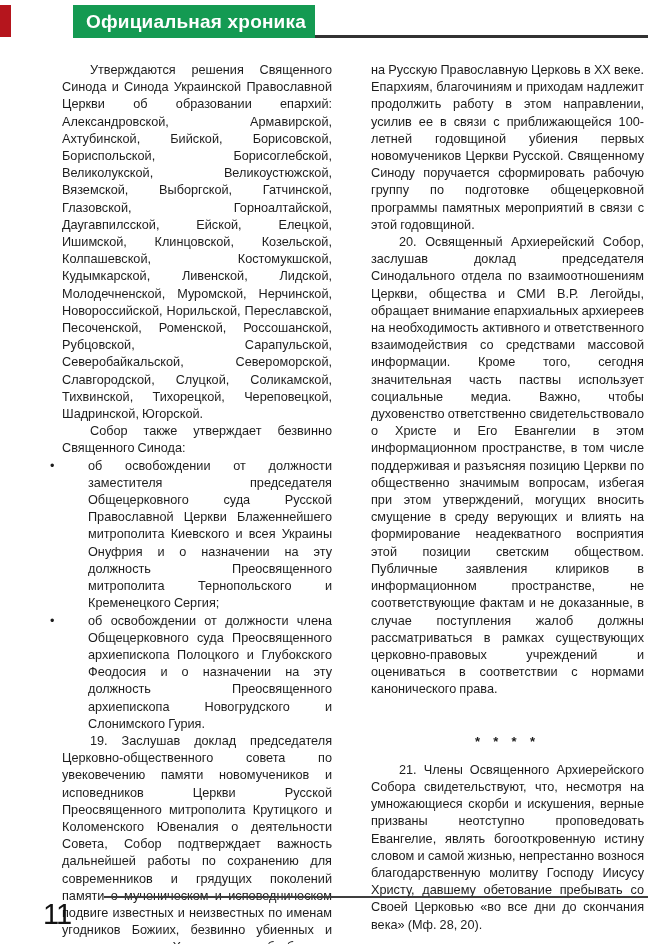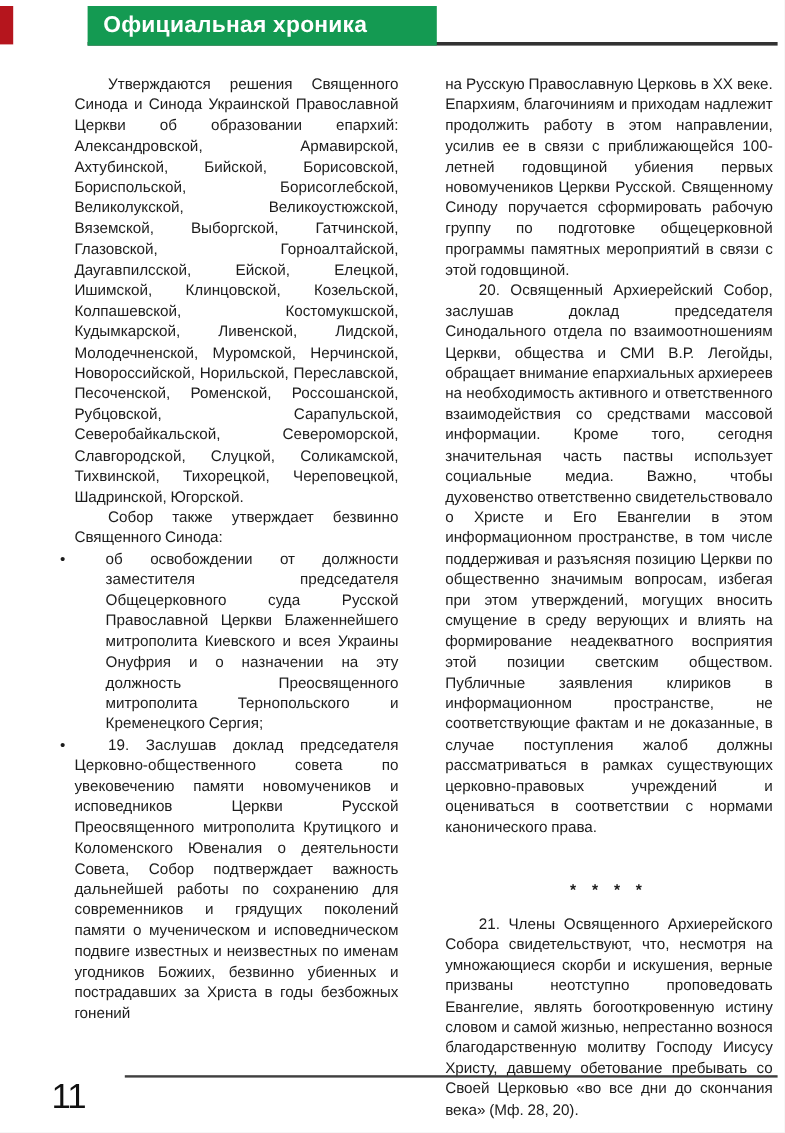--- a/index.html
+++ b/index.html
@@ -9,21 +9,21 @@
     background:#ffffff;
     font-family:"Liberation Sans","DejaVu Sans",sans-serif;
     color:#1c1c1c;
     overflow:hidden;
     margin:0 auto;
   }
   
   .red-tab{position:absolute;left:0;top:5px;width:11px;height:32px;}
   .header-rule{position:absolute;left:73px;top:35px;width:575px;height:3px;background:#323232;}
   .header-bar{
-    position:absolute;left:73px;top:5px;width:291px;height:33px;
+    position:absolute;left:73px;top:5px;width:242px;height:33px;
     display:flex;align-items:center;
   }
   .header-bar .title{
     color:#ffffff;font-size:19px;font-weight:600;letter-spacing:.2px;
     padding-left:13px;white-space:nowrap;
   }
   
   .col{
     position:absolute;top:62px;
     font-size:12.7px;line-height:17.2px;
@@ -73,21 +73,21 @@
   <div class="header-rule"></div>
 
   <div class="header-bar" style="background: rgb(20, 154, 82);">
     <span class="title">Официальная хроника</span>
   </div>
 
   <div class="col col-left">
       <div class="para indent">Утверждаются решения Священного Синода и Синода Украинской Православной Церкви об образовании епархий: Александровской, Армавирской, Ахтубинской, Бийской, Борисовской, Бориспольской, Борисоглебской, Великолукской, Великоустюжской, Вяземской, Выборгской, Гатчинской, Глазовской, Горноалтайской, Даугавпилсской, Ейской, Елецкой, Ишимской, Клинцовской, Козельской, Колпашевской, Костомукшской, Кудымкарской, Ливенской, Лидской, Молодечненской, Муромской, Нерчинской, Новороссийской, Норильской, Переславской, Песоченской, Роменской, Россошанской, Рубцовской, Сарапульской, Северобайкальской, Североморской, Славгородской, Слуцкой, Соликамской, Тихвинской, Тихорецкой, Череповецкой, Шадринской, Югорской.</div>
       <div class="para indent">Собор также утверждает безвинно Священного Синода:</div>
       <div class="para bullet"><span class="bullet-marker">•</span><span>об освобождении от должности заместителя председателя Общецерковного суда Русской Православной Церкви Блаженнейшего митрополита Киевского и всея Украины Онуфрия и о назначении на эту должность Преосвященного митрополита Тернопольского и Кременецкого Сергия;</span></div>
-      <div class="para bullet"><span class="bullet-marker">•</span></div>
+      <div class="para bullet"><span class="bullet-marker">•</span><span>об освобождении от должности члена Общецерковного суда Преосвященного архиепископа Полоцкого и Глубокского Феодосия и о назначении на эту должность Преосвященного архиепископа Новогрудского и Слонимского Гурия.</span></div>
       <div class="para indent">19. Заслушав доклад председателя Церковно-общественного совета по увековечению памяти новомучеников и исповедников Церкви Русской Преосвященного митрополита Крутицкого и Коломенского Ювеналия о деятельности Совета, Собор подтверждает важность дальнейшей работы по сохранению для современников и грядущих поколений памяти о мученическом и исповедническом подвиге известных и неизвестных по именам угодников Божиих, безвинно убиенных и пострадавших за Христа в годы безбожных гонений</div>
     </div>
   <div class="col col-right">
       <div class="para ">на Русскую Православную Церковь в XX веке. Епархиям, благочиниям и приходам надлежит продолжить работу в этом направлении, усилив ее в связи с приближающейся 100-летней годовщиной убиения первых новомучеников Церкви Русской. Священному Синоду поручается сформировать рабочую группу по подготовке общецерковной программы памятных мероприятий в связи с этой годовщиной.</div>
       <div class="para indent">20. Освященный Архиерейский Собор, заслушав доклад председателя Синодального отдела по взаимоотношениям Церкви, общества и СМИ В.Р. Легойды, обращает внимание епархиальных архиереев на необходимость активного и ответственного взаимодействия со средствами массовой информации. Кроме того, сегодня значительная часть паствы использует социальные медиа. Важно, чтобы духовенство ответственно свидетельствовало о Христе и Его Евангелии в этом информационном пространстве, в том числе поддерживая и разъясняя позицию Церкви по общественно значимым вопросам, избегая при этом утверждений, могущих вносить смущение в среду верующих и влиять на формирование неадекватного восприятия этой позиции светским обществом. Публичные заявления клириков в информационном пространстве, не соответствующие фактам и не доказанные, в случае поступления жалоб должны рассматриваться в рамках существующих церковно-правовых учреждений и оцениваться в соответствии с нормами канонического права.</div>
       <div class="stars">* * * *</div>
       <div class="para indent">21. Члены Освященного Архиерейского Собора свидетельствуют, что, несмотря на умножающиеся скорби и искушения, верные призваны неотступно проповедовать Евангелие, являть богооткровенную истину словом и самой жизнью, непрестанно вознося благодарственную молитву Господу Иисусу Христу, давшему обетование пребывать со Своей Церковью «во все дни до скончания века» (Мф. 28, 20).</div>
     </div>
 
   <div class="footer-pagenum">11</div>

